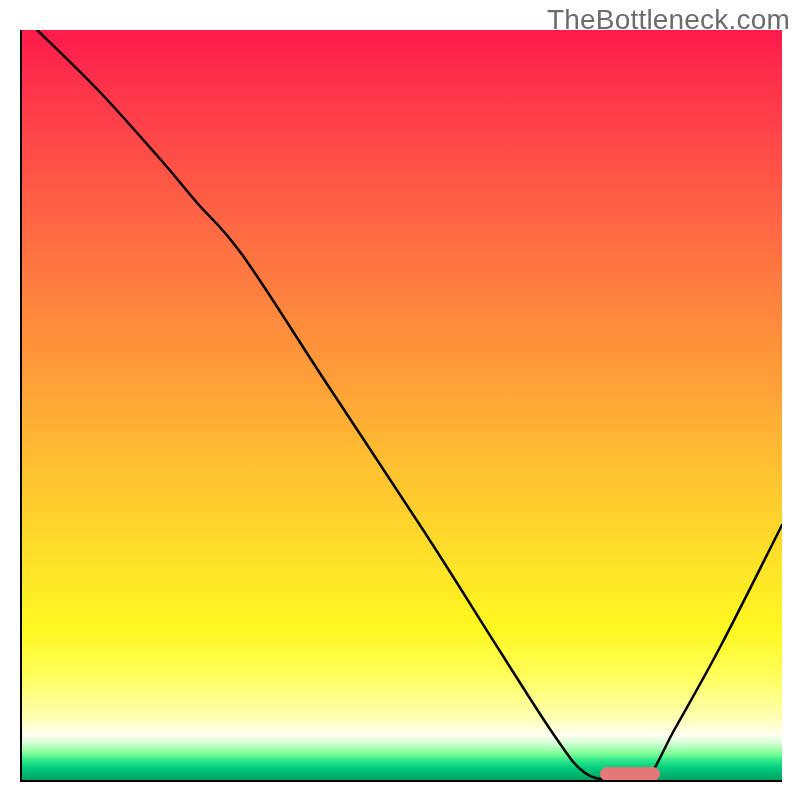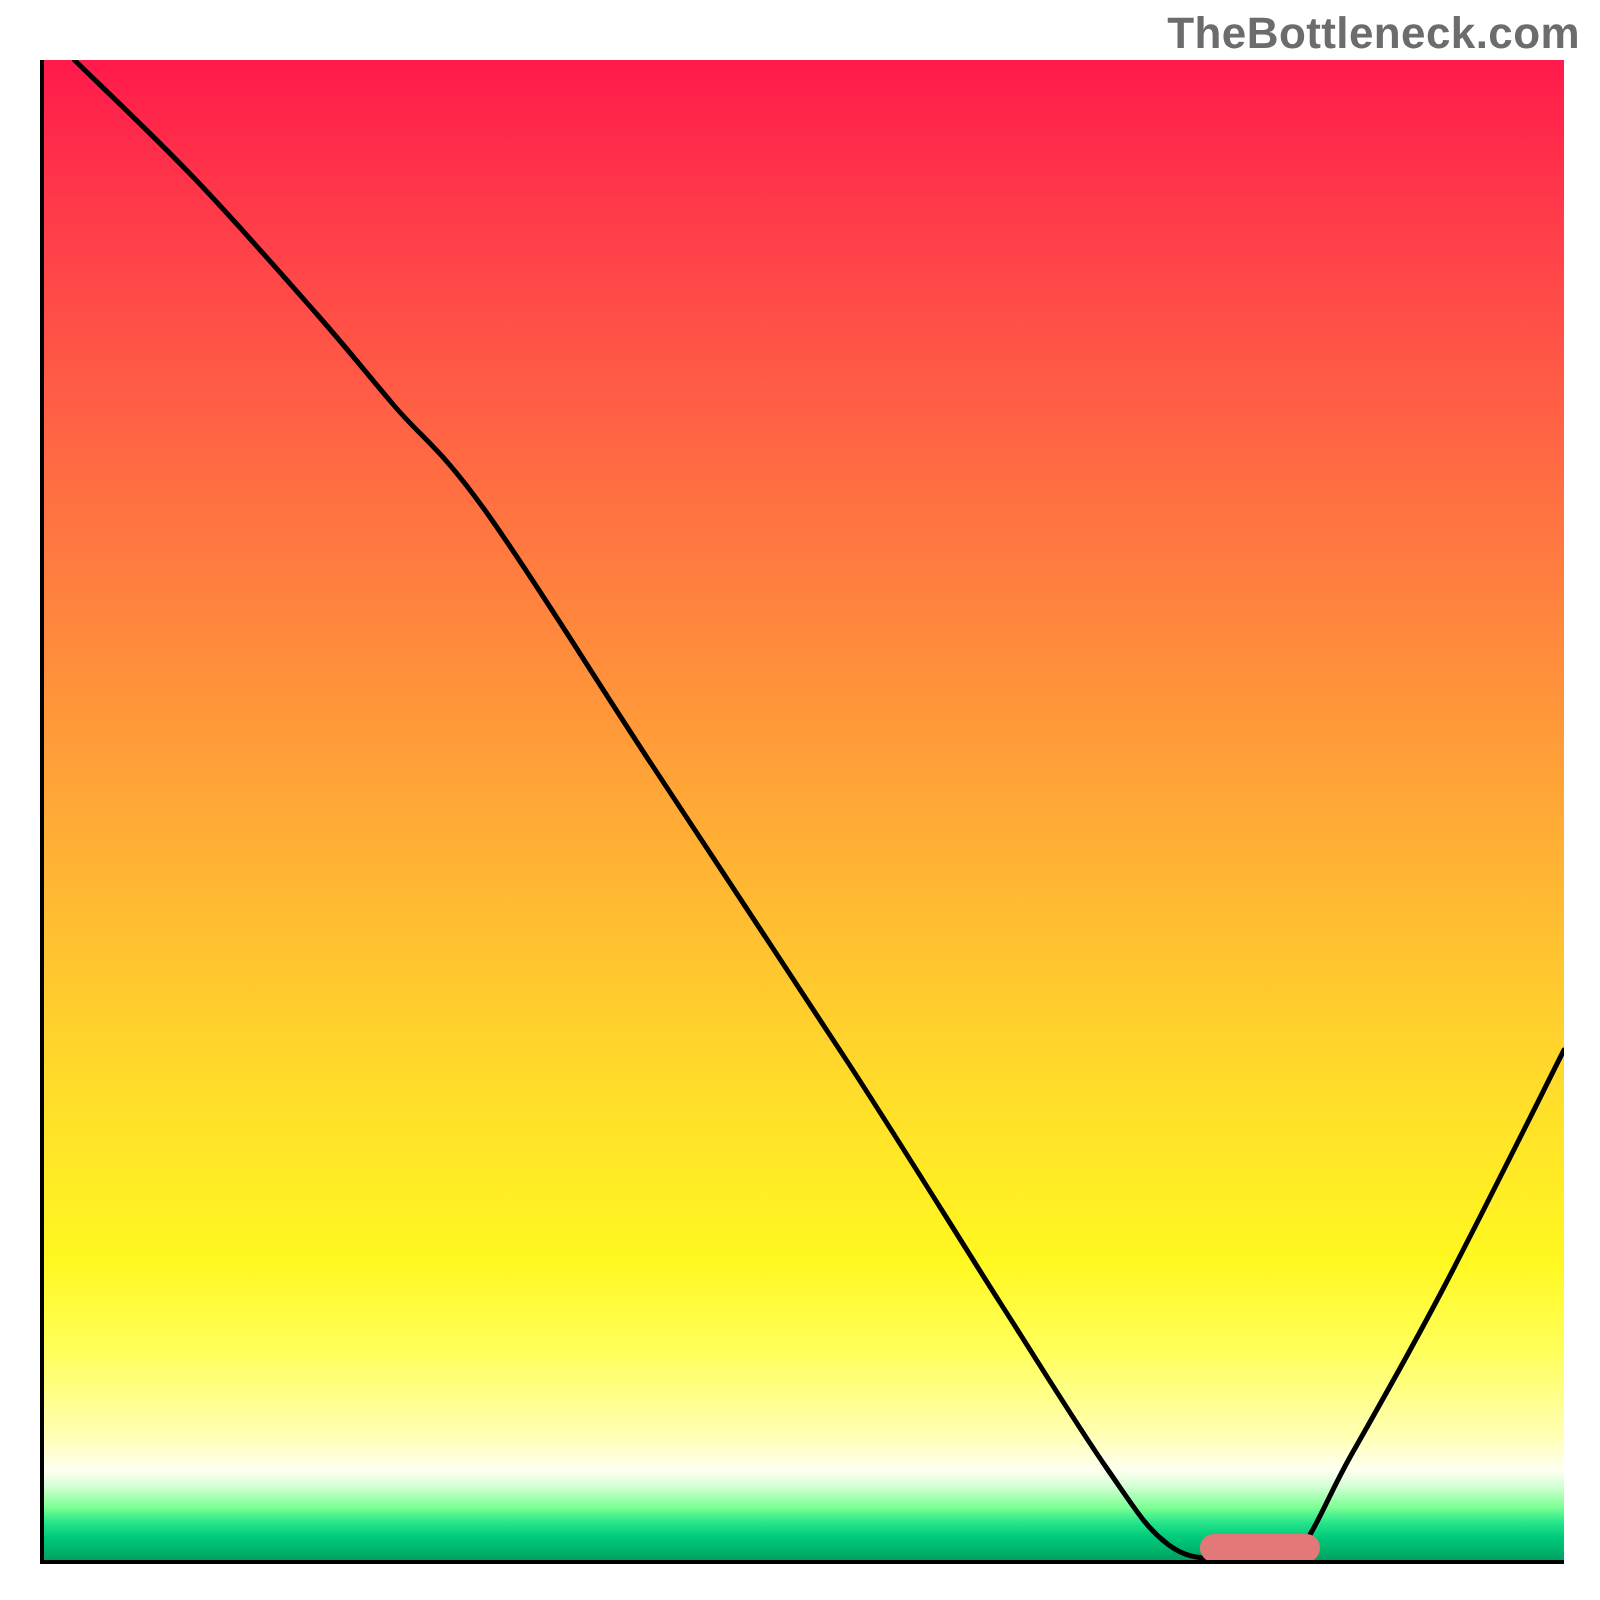--- a/index.html
+++ b/index.html
@@ -13,22 +13,22 @@
   }
   .container {
     position: relative;
     width: 800px;
     height: 800px;
   }
   .attribution {
     position: absolute;
     top: 4px;
     right: 10px;
-    font-size: 22px;
-    font-weight: 700;
+    font-size: 28px;
+    font-weight: 400;
     color: #6c6c6c;
     letter-spacing: 0.2px;
   }
   .plot-area {
     position: absolute;
     left: 20px;
     top: 30px;
     width: 760px;
     height: 750px;
     border-left: 2px solid #000;

